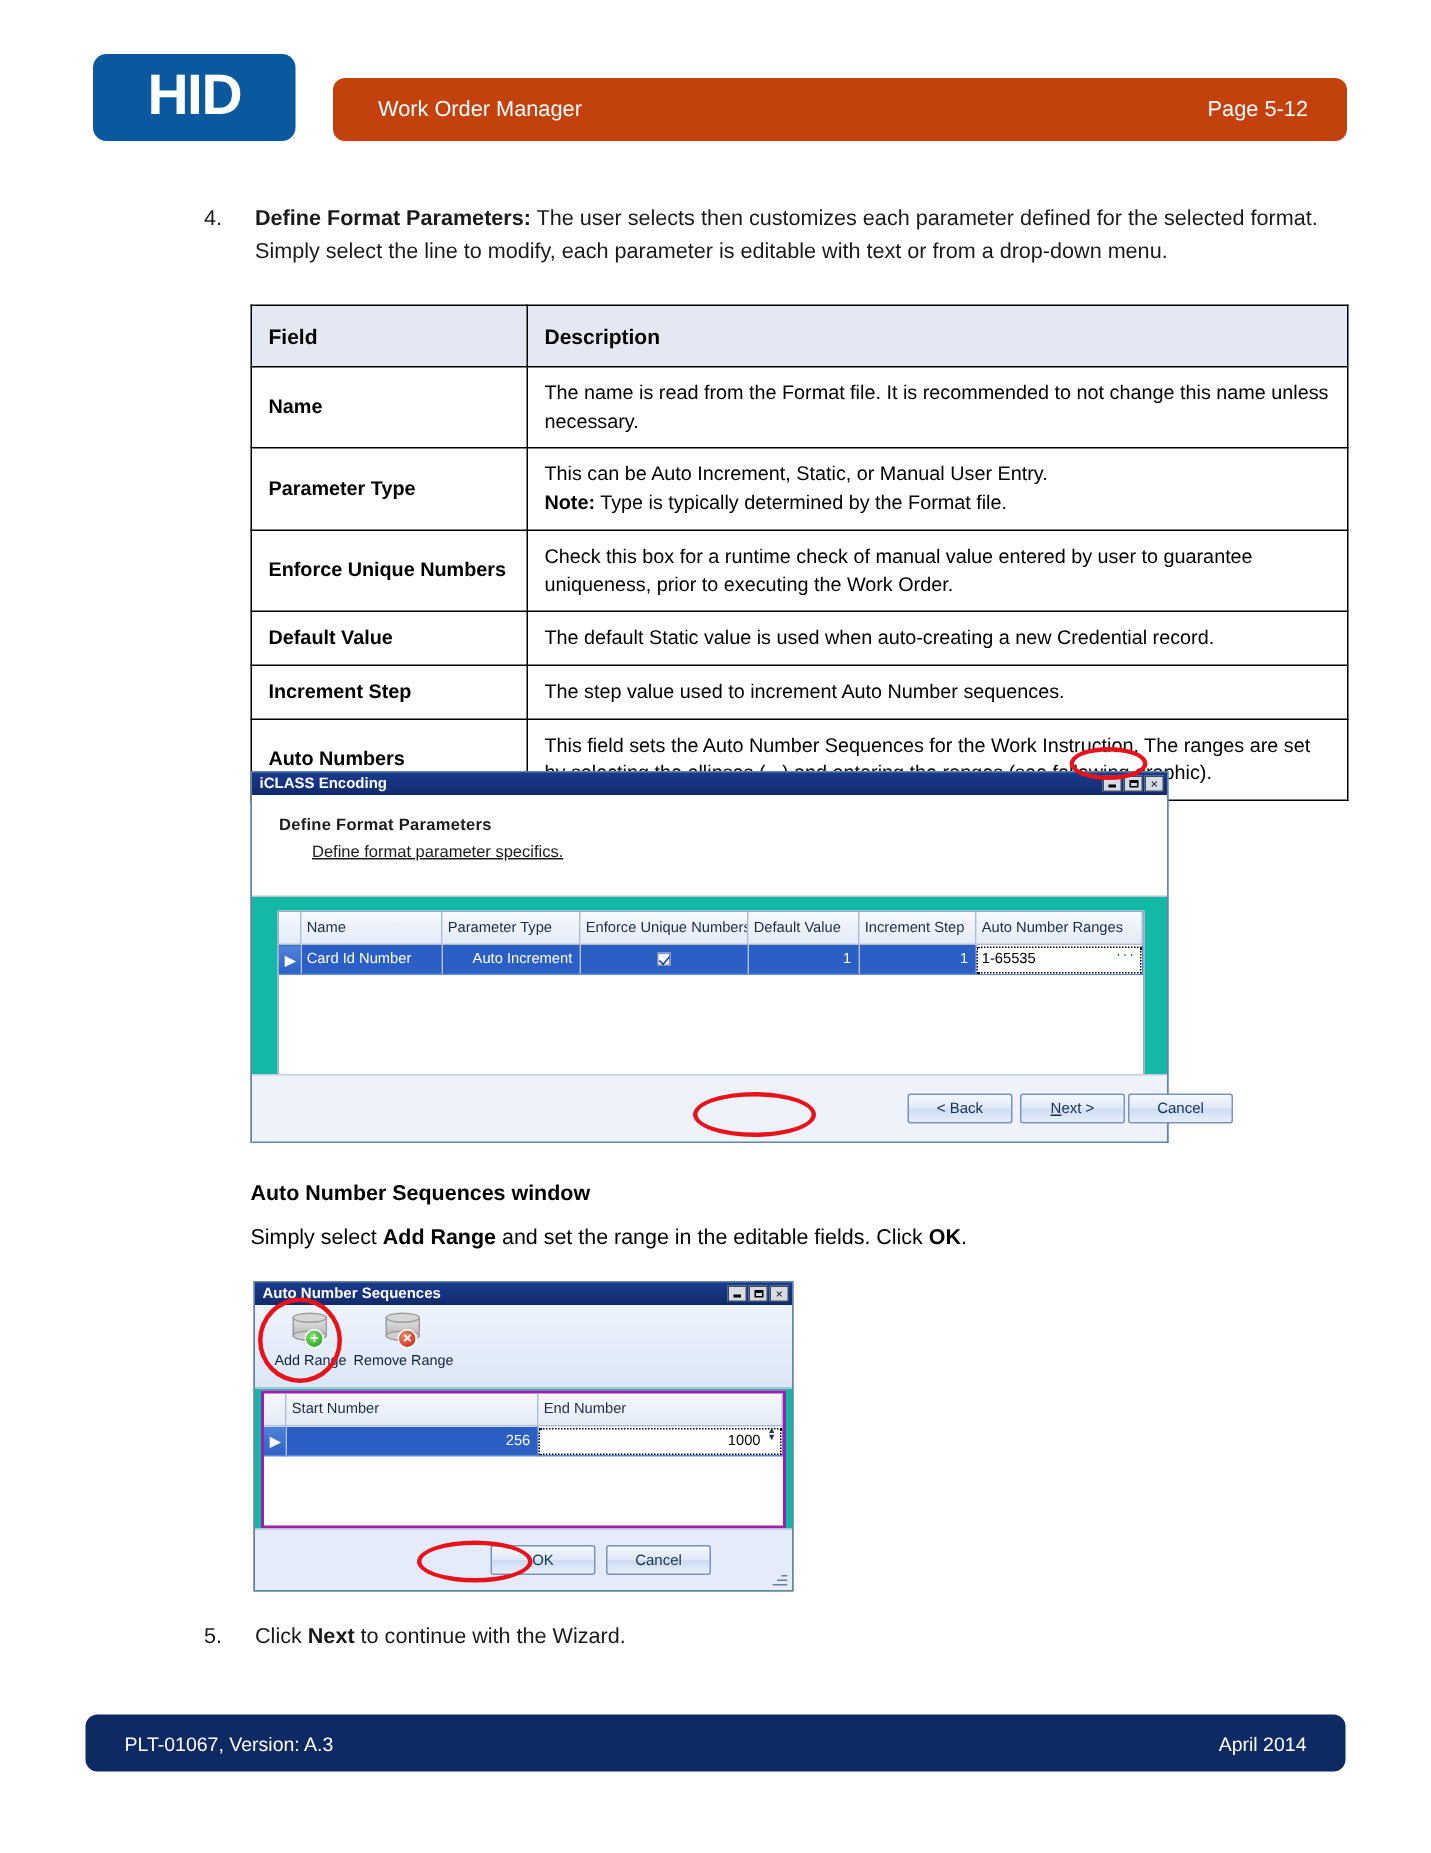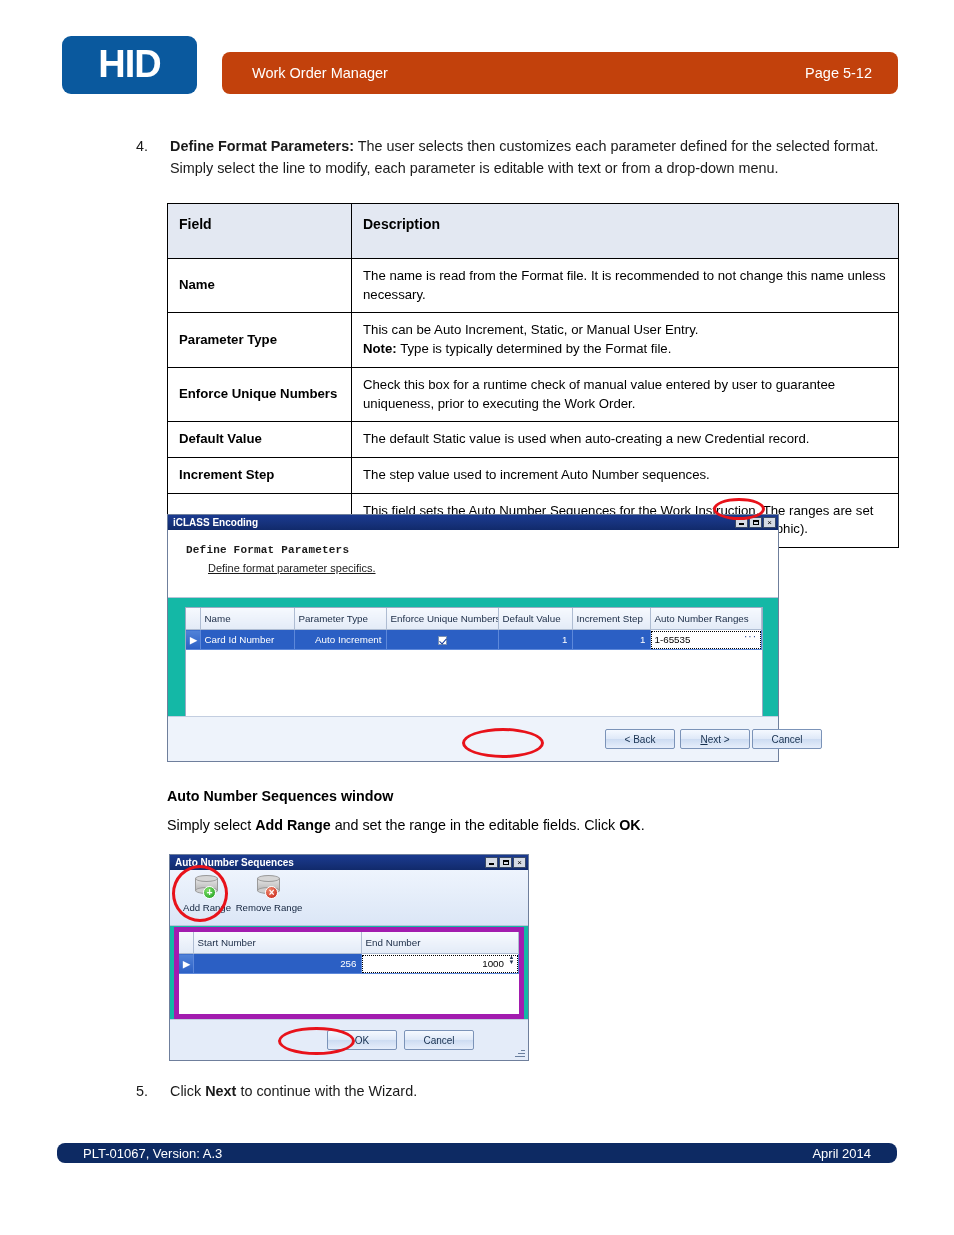--- a/index.html
+++ b/index.html
@@ -94,21 +94,21 @@
     border: 1px solid #000000;
     text-align: left;
     vertical-align: middle;
     padding: 8px 10px 8px 11px;
   }
   .field-table thead th {
     background: #e3e8f2;
     font-size: 14px;
     font-weight: bold;
     padding-top: 11px;
-    padding-bottom: 23px;
+    padding-bottom: 9px;
   }
   .field-table .col-field { width: 162px; font-weight: bold; }
   .field-table .col-desc { }
 
   
   .win-dialog {
     position: absolute;
     background: #14b8a6;
     border: 1px solid #6f7f9c;
     box-sizing: border-box;
@@ -166,21 +166,20 @@
     background: #ffffff;
     border-bottom: 1px solid #b8c4d8;
     height: 68px;
     padding: 14px 0 0 18px;
     box-sizing: border-box;
   }
   .iclass-head .h1 {
     font-weight: bold;
     font-size: 11px;
     letter-spacing: 0.2px;
-    font-family: Liberation Mono, monospace;
   }
   .iclass-head .h2 {
     font-size: 11px;
     margin-top: 6px;
     margin-left: 22px;
     text-decoration: underline;
   }
   .iclass-gridwrap {
     position: absolute;
     left: 17px; top: 92px;
@@ -389,21 +388,21 @@
   }
   .badge.plus  { background: radial-gradient(circle at 35% 30%, #7fe06a, #1a9c1a); }
   .badge.cross { background: radial-gradient(circle at 35% 30%, #f08a6e, #c41c12); }
   .tool-label { margin-top: 2px; white-space: nowrap; }
 
   .ans-gridwrap {
     position: absolute;
     left: 4px; top: 72px;
     width: 350px; height: 92px;
     background: #ffffff;
-    border: 5px solid #a21caf;
+    border: 2px solid #a21caf;
     box-sizing: border-box;
     overflow: hidden;
   }
   .ans-footer {
     position: absolute;
     left: 0; bottom: 0;
     width: 100%;
     height: 40px;
     border-top: 1px solid #c3cee0;
     background: #e4ecf9;
@@ -430,21 +429,21 @@
     font-size: 6px;
     line-height: 5px;
     color: #22354f;
     text-align: center;
   }
 
   
   .page-footer {
     position: absolute;
     left: 57px; top: 1143px;
-    width: 840px; height: 20px;
+    width: 840px; height: 38px;
     background: #0d2a63;
     border-radius: 8px;
     display: flex;
     align-items: center;
     justify-content: space-between;
     box-sizing: border-box;
     padding: 0 26px 0 26px;
   }
   .page-footer span { color: #ffffff; font-size: 13px; }
 </style>

